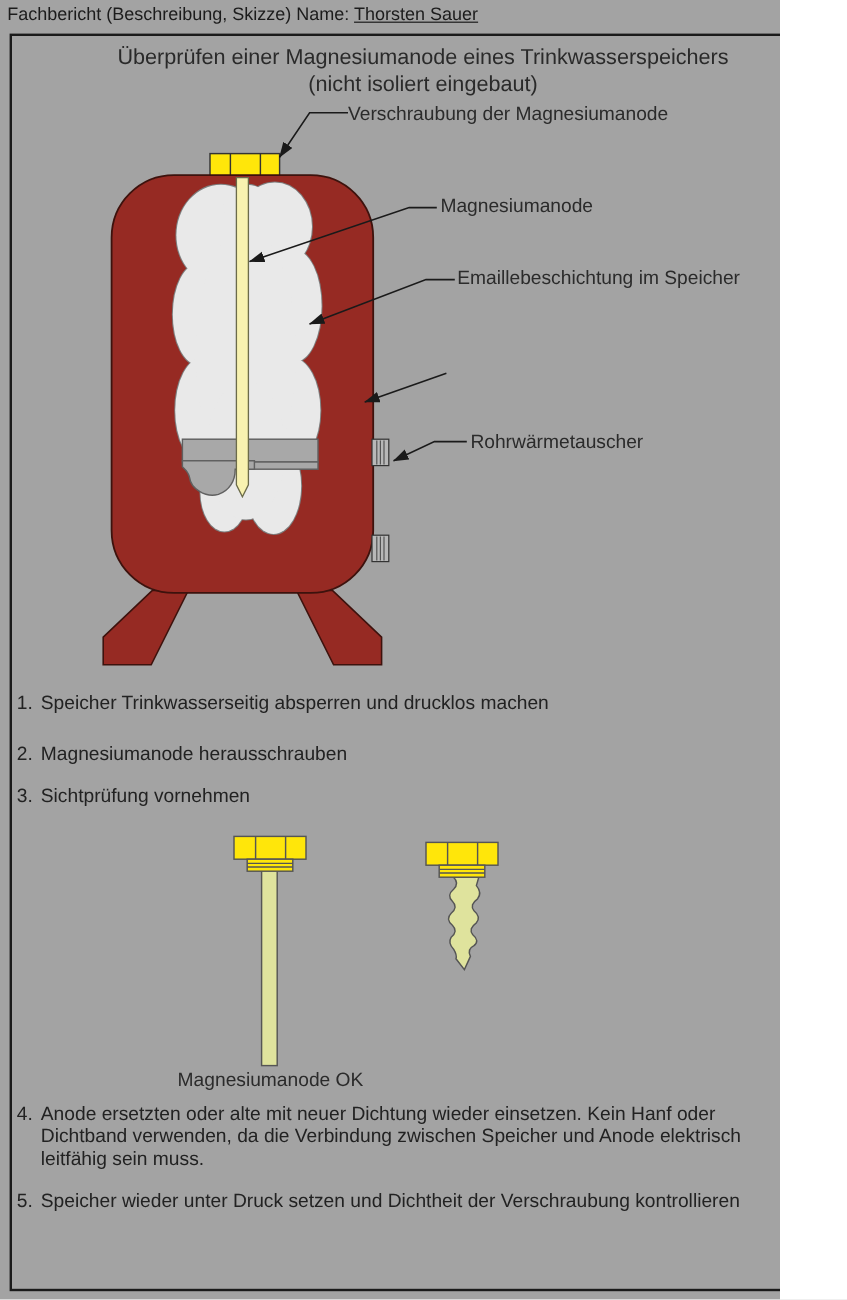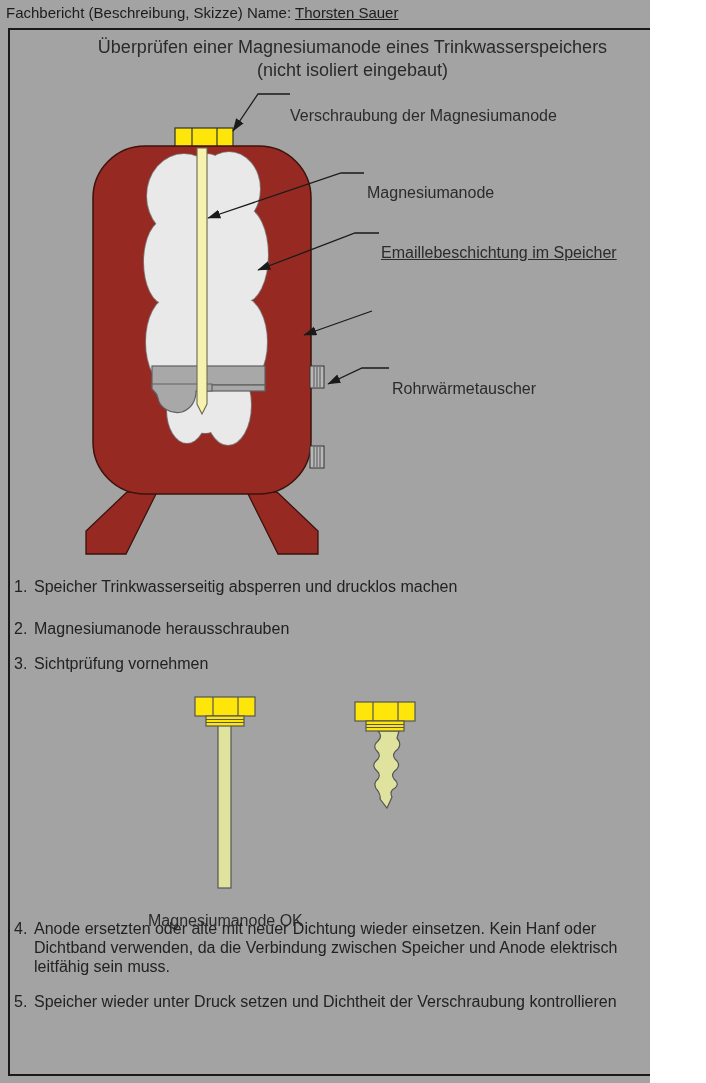--- a/index.html
+++ b/index.html
@@ -4,21 +4,21 @@
 <style>
   html,body{margin:0;padding:0;background:#fff;}
   body{font-family:"Liberation Sans","DejaVu Sans",sans-serif;color:#1c1c1c;}
   #page{position:relative;width:650px;height:1083px;background:#a3a3a3;overflow:hidden;}
   .abs{position:absolute;}
   .hdr{left:6px;top:4px;font-size:15px;white-space:nowrap;}
   .hdr .uname{text-decoration:underline;}
   .frame{left:8px;top:28px;width:685px;height:1044px;border:2px solid #1a1a1a;}
   .title{left:10px;top:36px;width:685px;text-align:center;font-size:18px;line-height:23px;color:#2a2a2a;}
   .title span{}
-  .dlabel{font-size:16px;color:#2b2b2b;white-space:nowrap;line-height:18px;margin-top:20px;}
+  .dlabel{font-size:16px;color:#2b2b2b;white-space:nowrap;line-height:18px;}
   .step{display:flex;font-size:16px;line-height:19px;color:#222;}
   .step .num{width:20px;flex:0 0 20px;}
   .step .txt{flex:0 1 auto;}
   svg{display:block;}
 </style>
 </head>
 <body>
 
 <div id="page">
 
@@ -122,21 +122,21 @@
       <line x1="373" y1="702" x2="373" y2="721"></line>
         <line x1="398" y1="702" x2="398" y2="721"></line>
       <rect x="366" y="721" width="38" height="10" fill="#ffe60a"></rect>
       <line x1="366" y1="724.5" x2="404" y2="724.5"></line>
         <line x1="366" y1="727.5" x2="404" y2="727.5"></line>
     </g>
   </svg>
 
   <div class="abs dlabel" style="left:290px;top:87px;">Verschraubung der Magnesiumanode</div>
   <div class="abs dlabel" style="left:367px;top:164px;">Magnesiumanode</div>
-  <div class="abs dlabel" style="left:381px;top:224px;text-decoration:underline;">Emaillebeschichtung im Speicher</div>
+  <div class="abs dlabel" style="left:381px;top:224px;">Emaillebeschichtung im Speicher</div>
   <div class="abs dlabel" style="left:392px;top:360px;">Rohrwärmetauscher</div>
 
   <div class="abs step" style="left:14px;top:577px;width:680px;">
     <span class="num">1.</span>
     <span class="txt">Speicher Trinkwasserseitig absperren und drucklos machen</span>
   </div>
   <div class="abs step" style="left:14px;top:619px;width:680px;">
     <span class="num">2.</span>
     <span class="txt">Magnesiumanode herausschrauben</span>
   </div>

